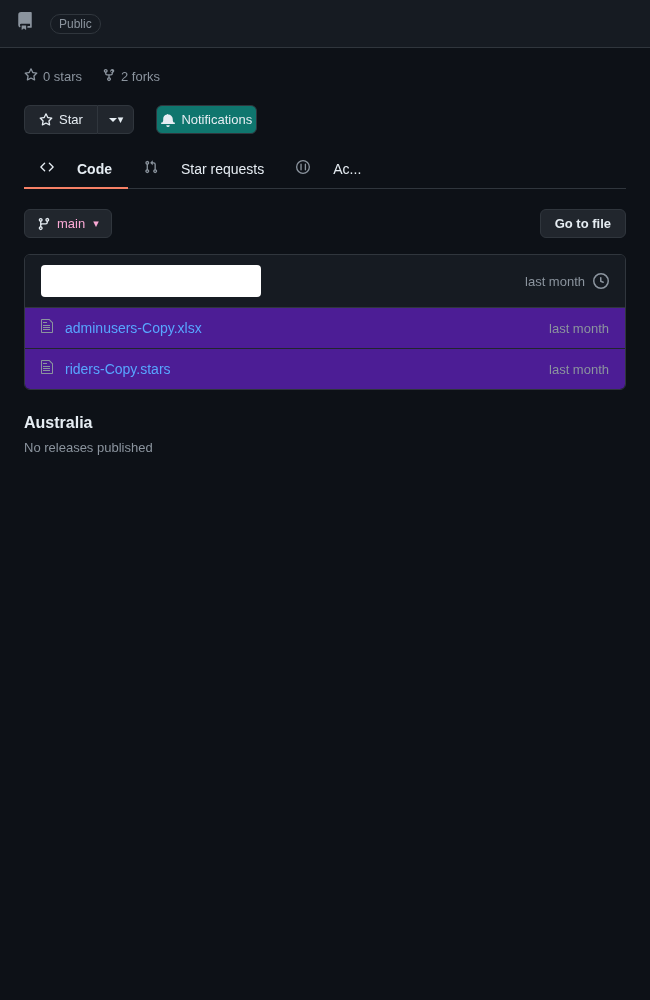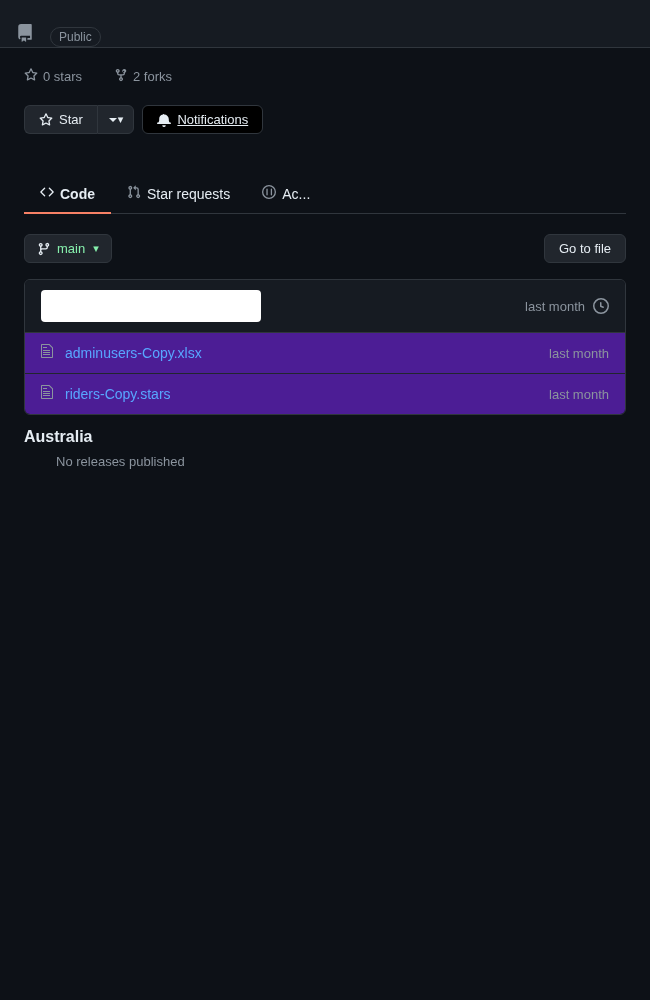--- a/index.html
+++ b/index.html
@@ -12,21 +12,21 @@
       width: 650px;
       min-height: 1000px;
       overflow-x: hidden;
     }
 
     .top-bar {
       background-color: #161b22;
       height: 48px;
       width: 100%;
       display: flex;
-      align-items: flex-end;
+      align-items: center;
       padding: 0 16px;
       border-bottom: 1px solid #30363d;
     }
 
     .repo-icon {
       color: #8b949e;
       font-size: 18px;
       margin-right: 8px;
     }
 
@@ -51,41 +51,41 @@
       margin-bottom: 16px;
     }
 
     .repo-description a {
       color: #58a6ff;
       text-decoration: none;
     }
 
     .repo-stats {
       display: flex;
-      gap: 32px;
+      gap: 20px;
       color: #8b949e;
       font-size: 13px;
       margin-bottom: 20px;
     }
 
     .stat-item {
       display: flex;
       align-items: center;
       gap: 5px;
     }
 
     .stat-icon {
       font-size: 14px;
       color: #8b949e;
     }
 
     .action-buttons {
       display: flex;
-      gap: 8px;
-      margin-bottom: 41px;
+      gap: 22px;
+      margin-bottom: 16px;
     }
 
     .star-button-group {
       display: flex;
       align-items: stretch;
     }
 
     .star-btn {
       background-color: #21262d;
       border: 1px solid #30363d;
@@ -105,44 +105,43 @@
       border: 1px solid #30363d;
       border-radius: 0 6px 6px 0;
       color: #e6edf3;
       cursor: pointer;
       padding: 6px 10px;
       display: flex;
       align-items: center;
     }
 
     .notifications-btn {
-      background-color: #000000;
+      background-color: #0f766e;
       border: 1px solid #30363d;
       border-radius: 6px;
       color: #e6edf3;
       cursor: pointer;
       font-size: 13px;
-      padding: 6px 14px;
+      padding: 6px 4px;
       display: flex;
       align-items: center;
       gap: 6px;
-      text-decoration: underline;
     }
 
     .tabs-container {
       border-bottom: 1px solid #30363d;
       display: flex;
       gap: 0;
       margin-bottom: 20px;
     }
 
     .tab-item {
       display: flex;
       align-items: center;
-      gap: 6px;
+      gap: 23px;
       padding: 10px 16px;
       color: #e6edf3;
       font-size: 14px;
       cursor: pointer;
       border-bottom: 2px solid transparent;
       margin-bottom: -1px;
     }
 
     .tab-item.active {
       border-bottom: 2px solid #f78166;
@@ -158,45 +157,45 @@
       display: flex;
       align-items: center;
       justify-content: space-between;
       margin-bottom: 16px;
     }
 
     .branch-btn {
       background-color: #21262d;
       border: 1px solid #30363d;
       border-radius: 6px;
-      color: #86efac;
+      color: #f9a8d4;
       cursor: pointer;
       font-size: 13px;
       padding: 6px 12px;
       display: flex;
       align-items: center;
       gap: 6px;
     }
 
     .go-to-file-btn {
       background-color: #21262d;
       border: 1px solid #30363d;
       border-radius: 6px;
       color: #e6edf3;
       cursor: pointer;
       font-size: 13px;
       padding: 6px 14px;
-      font-weight: 400;
+      font-weight: 700;
     }
 
     .file-table {
       border: 1px solid #30363d;
       border-radius: 6px;
       overflow: hidden;
-      margin-bottom: 13px;
+      margin-bottom: 24px;
     }
 
     .file-table-header {
       background-color: #161b22;
       padding: 10px 16px;
       display: flex;
       align-items: center;
       justify-content: space-between;
       border-bottom: 1px solid #30363d;
     }
@@ -252,21 +251,20 @@
     .releases-title {
       font-size: 16px;
       font-weight: 600;
       color: #e6edf3;
       margin-bottom: 8px;
     }
 
     .no-releases {
       color: #8b949e;
       font-size: 13px;
-      margin-left: 32px;
     }
   </style>
 </head>
 <body>
 
 <div class="top-bar">
   <span class="repo-icon">
     <svg width="18" height="18" viewBox="0 0 16 16" fill="#8b949e">
       <path d="M2 2.5A2.5 2.5 0 014.5 0h8.75a.75.75 0 01.75.75v12.5a.75.75 0 01-.75.75h-2.5a.75.75 0 110-1.5h1.75v-2h-8a1 1 0 00-.714 1.7.75.75 0 01-1.072 1.05A2.495 2.495 0 012 11.5v-9zm10.5-1V9h-8c-.356 0-.694.074-1 .208V2.5a1 1 0 011-1h8zM5 12.25v3.25a.25.25 0 00.4.2l1.45-1.087a.25.25 0 01.3 0L8.6 15.7a.25.25 0 00.4-.2v-3.25a.25.25 0 00-.25-.25h-3.5a.25.25 0 00-.25.25z"></path>
     </svg>

